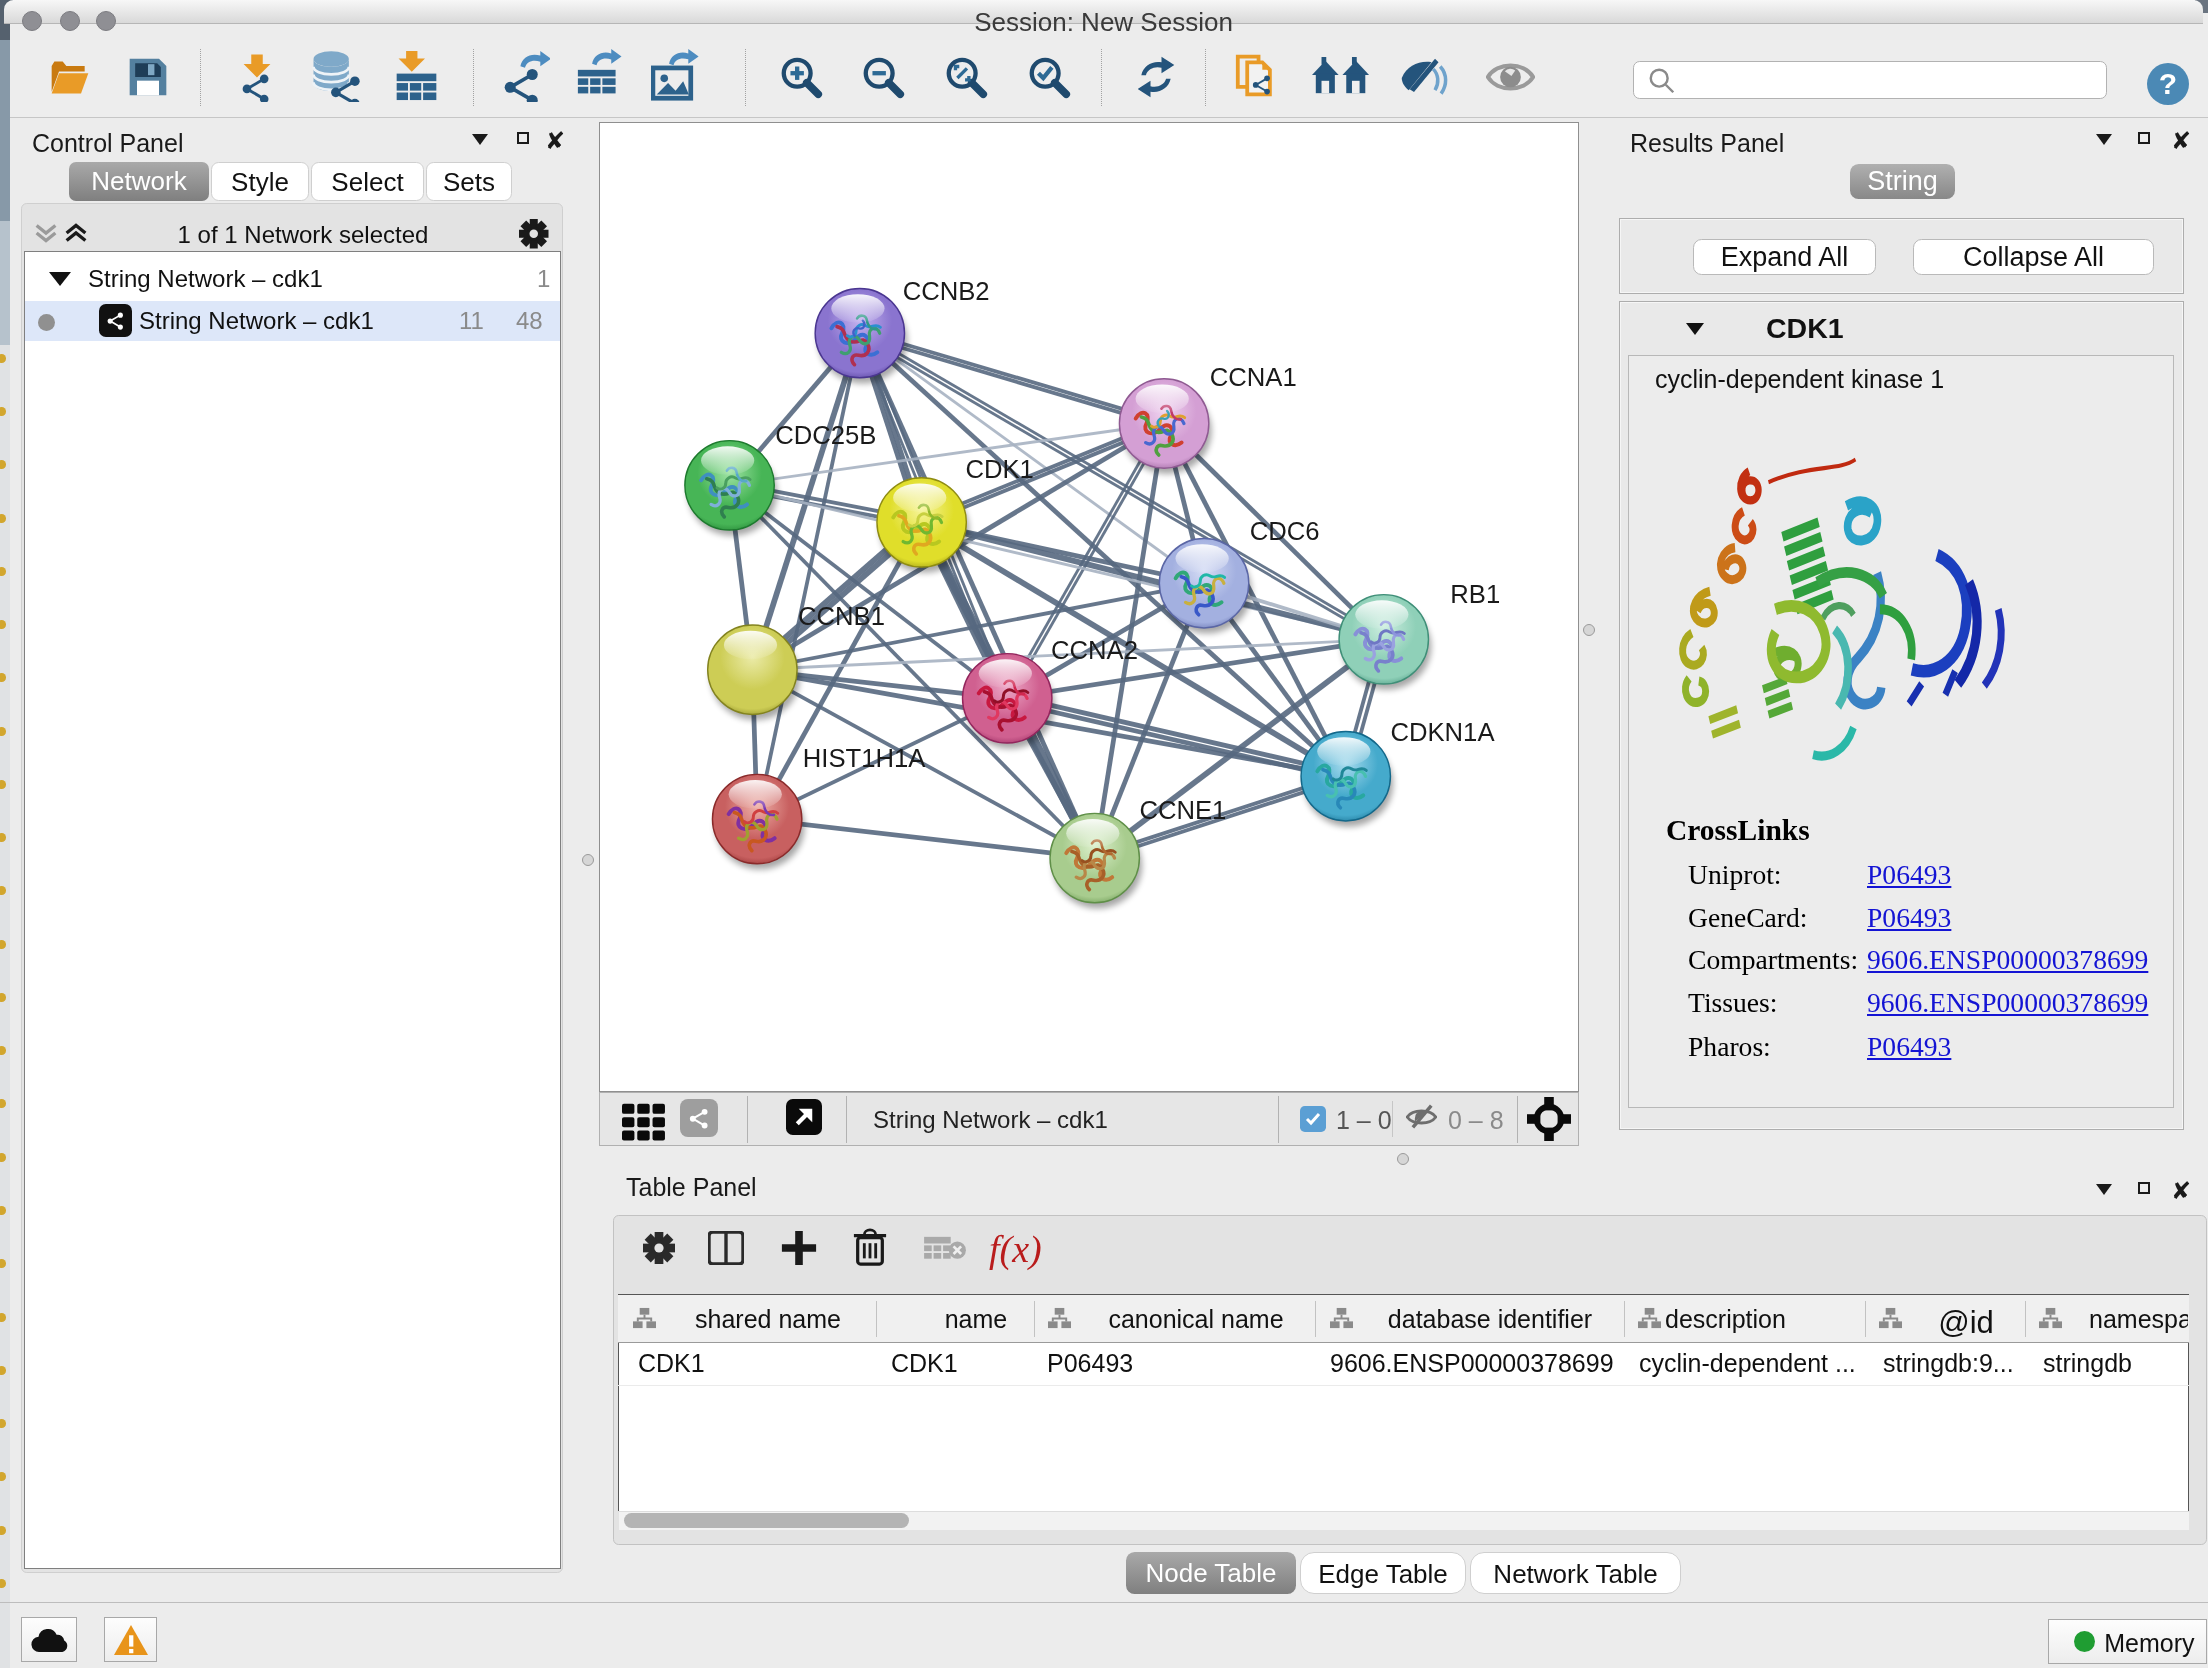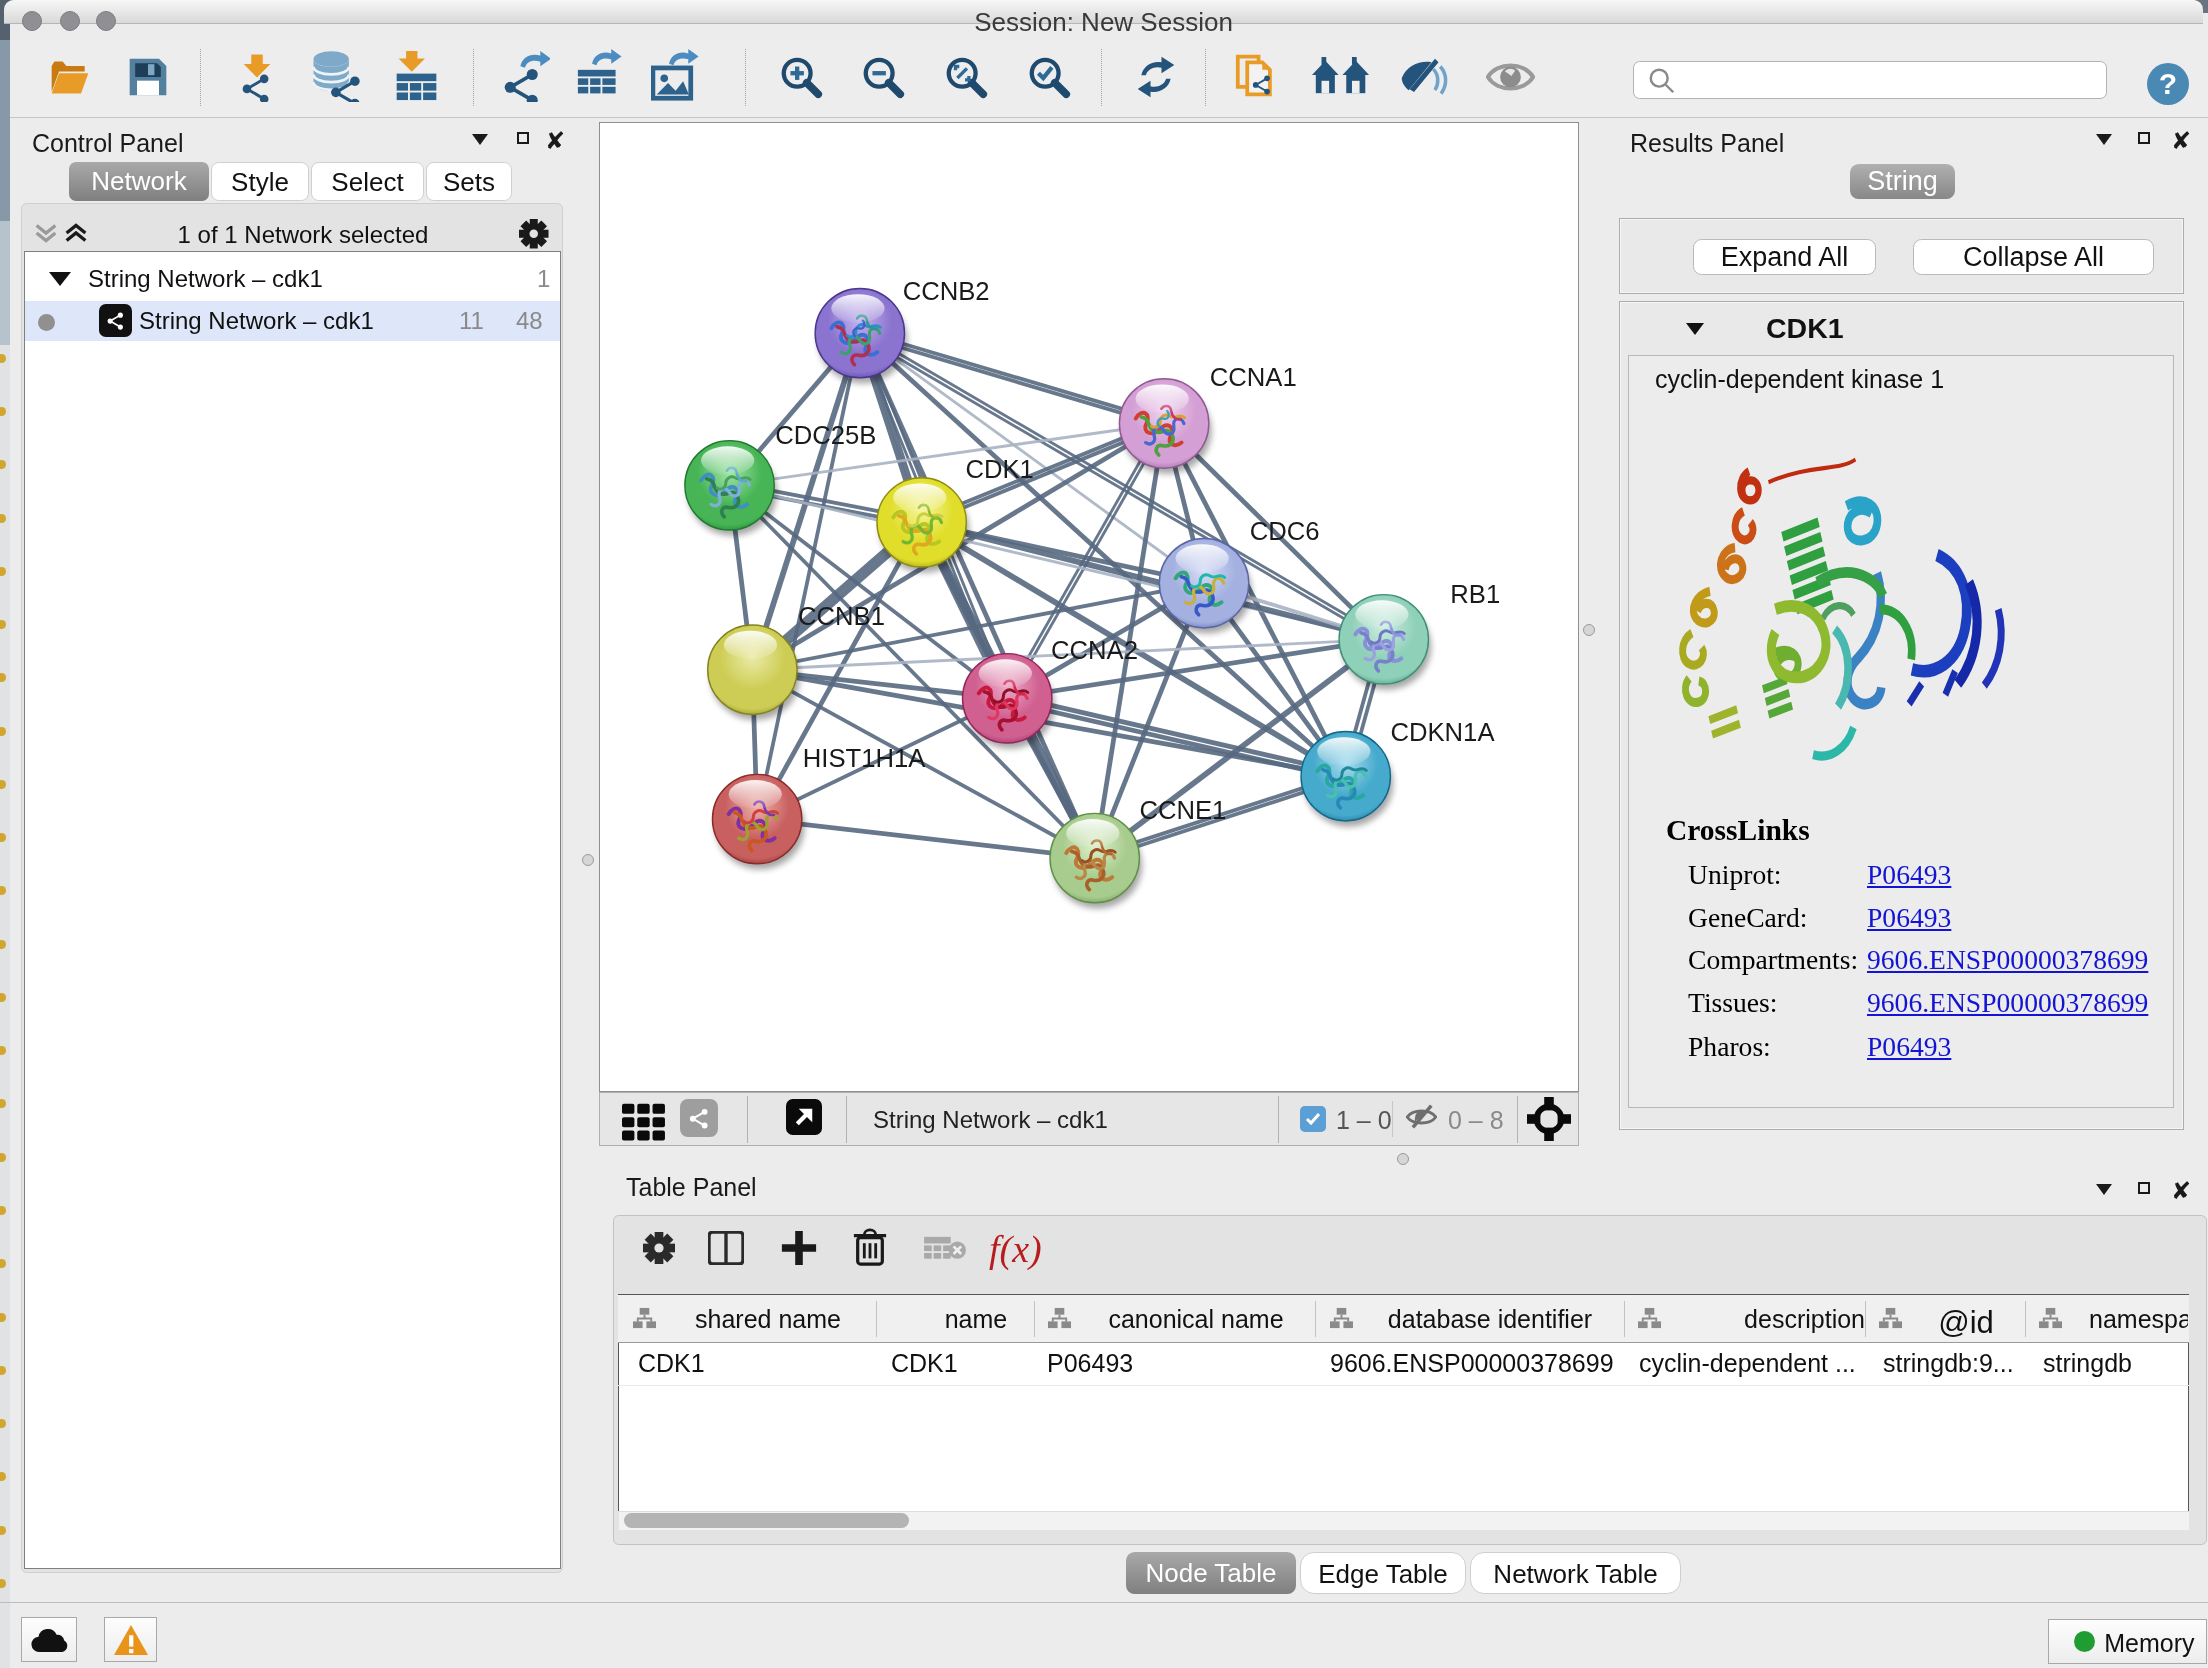--- a/index.html
+++ b/index.html
@@ -773,21 +773,21 @@
 <svg class="ab" style="left:1637px;top:1307px" width="25" height="23" viewBox="0 0 26 24">
     <g fill="#8a8a8a">
       <rect x="8" y="1" width="10" height="7"></rect>
       <rect x="1" y="15" width="10" height="7"></rect>
       <rect x="15" y="15" width="10" height="7"></rect>
     </g>
     <g stroke="#8a8a8a" stroke-width="2" fill="none">
       <path d="M13,8 L13,12 M6,15 L6,12 L20,12 L20,15"></path>
     </g>
   </svg>
-<div class="ab" style="left:1665px;top:1305px;width:200px;font-size:25px;color:#111;text-align:right;white-space:nowrap">description</div>
+<div class="ab" style="left:1665px;top:1305px;width:200px;font-size:25px;color:#111;text-align:left;white-space:nowrap">description</div>
 <div class="ab" style="left:1865px;top:1301px;width:1.4px;height:36px;background:#c2c2c2"></div>
 <svg class="ab" style="left:1878px;top:1307px" width="25" height="23" viewBox="0 0 26 24">
     <g fill="#8a8a8a">
       <rect x="8" y="1" width="10" height="7"></rect>
       <rect x="1" y="15" width="10" height="7"></rect>
       <rect x="15" y="15" width="10" height="7"></rect>
     </g>
     <g stroke="#8a8a8a" stroke-width="2" fill="none">
       <path d="M13,8 L13,12 M6,15 L6,12 L20,12 L20,15"></path>
     </g>

